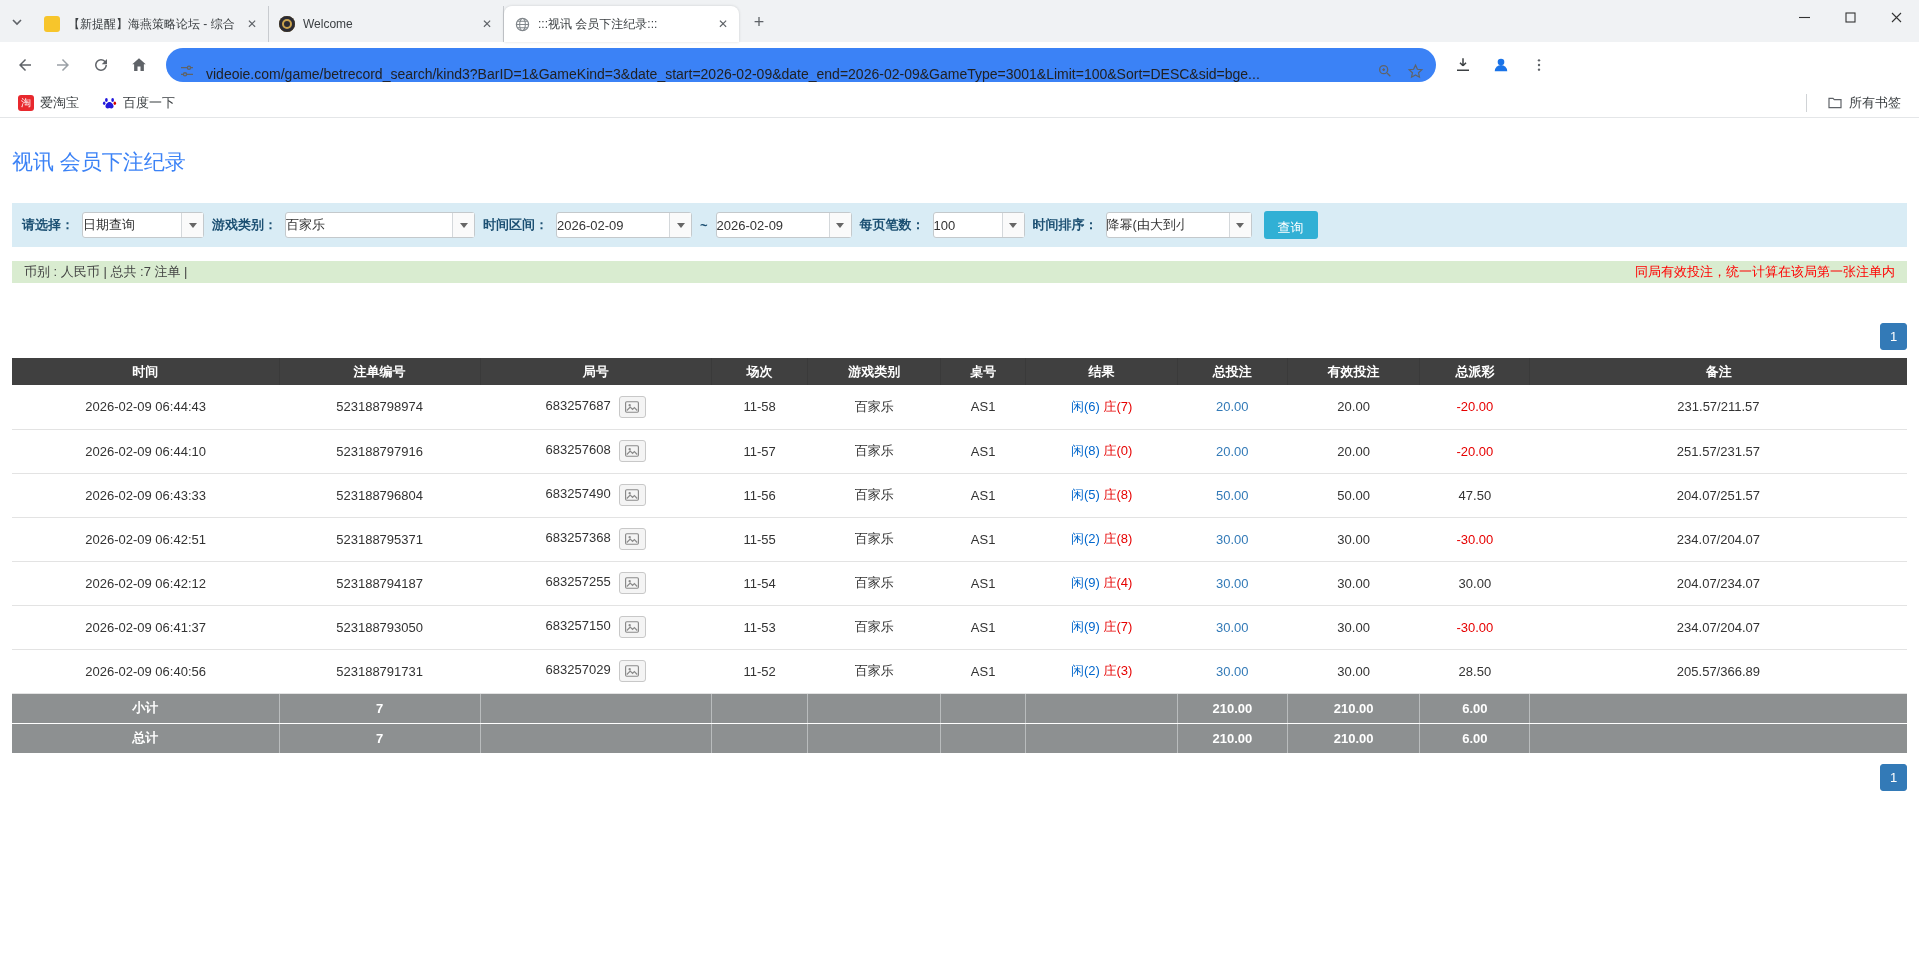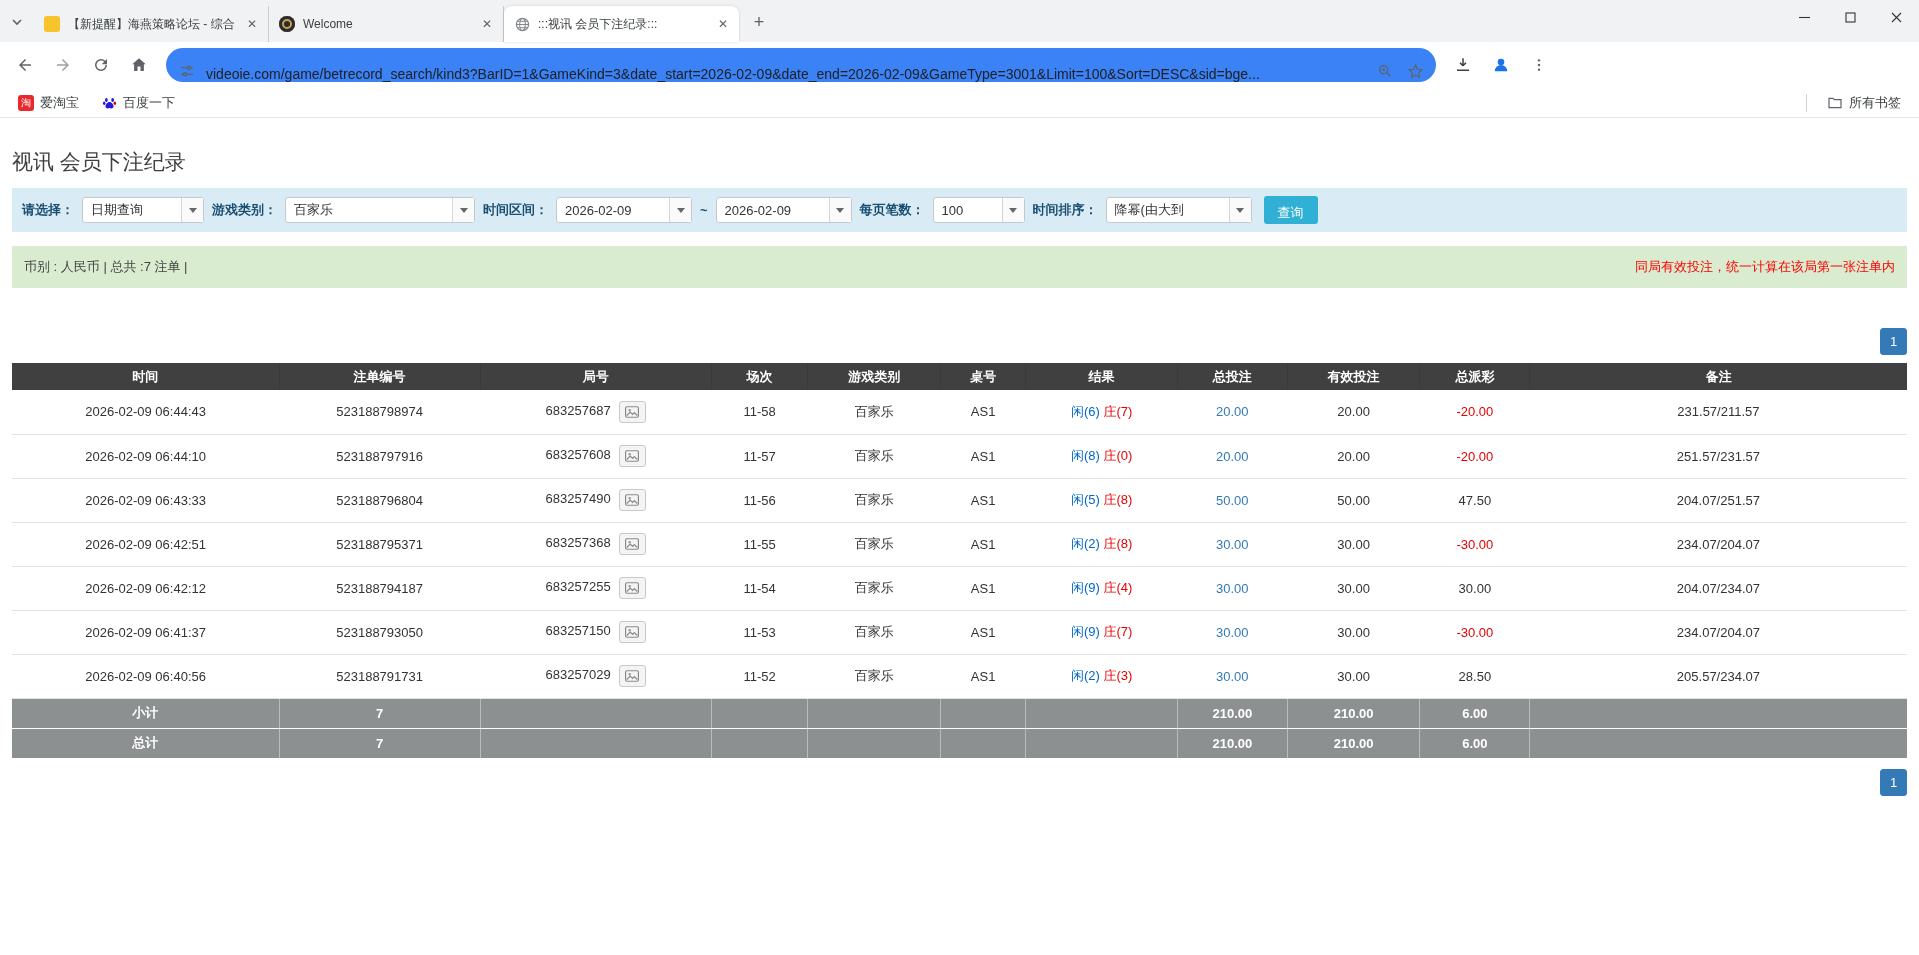--- a/index.html
+++ b/index.html
@@ -32,33 +32,33 @@
 
   .bookmarksbar { height:30px; background:#fff; border-bottom:1px solid #e4e6e8; display:flex; align-items:center; padding:0 10px; gap:6px; }
   .bookmark { display:flex; align-items:center; gap:6px; font-size:13px; color:#3c4043; padding:3px 8px; border-radius:6px; cursor:pointer; }
   .bm-icon { width:16px; height:16px; border-radius:3px; display:flex; align-items:center; justify-content:center; font-size:10px; color:#fff; }
   .bm-red { background:#e8282d; }
   .bm-spacer { flex:1; }
   .bm-sep { width:1px; height:18px; background:#d0d3d6; margin:0 6px; }
 
   
   .page { padding:12px 12px 0 12px; background:#fff; }
-  .page-title { font-size:21px; color:#404040; font-weight:400; margin:18px 0 12px 0; }
+  .page-title { font-size:21px; color:#3b82f6; font-weight:400; margin:18px 0 27px 0; }
 
   .filterbar { background:#d9ecf5; padding:8px 10px; display:flex; align-items:center; gap:8px; font-size:13px; }
   .f-label { color:#1b4f72; font-weight:bold; white-space:nowrap; }
   .combo { background:#fff; border:1px solid #c4c9cc; border-radius:3px; height:26px; display:flex; align-items:center; font-size:13px; color:#333; cursor:pointer; }
-  .combo .val { padding:0 8px; flex:1; white-space:nowrap; overflow:hidden; }
+  .combo .val { padding:0 0; flex:1; white-space:nowrap; overflow:hidden; }
   .combo .arrow { width:22px; height:100%; border-left:1px solid #d4d8db; background:#fafafa; display:flex; align-items:center; justify-content:center; }
   .combo .arrow::after { content:""; border-left:4px solid transparent; border-right:4px solid transparent; border-top:5px solid #666; }
   .w120{width:122px;} .w190{width:190px;} .w135{width:136px;} .w95{width:92px;} .w145{width:146px;gap:45px;}
   .tilde { color:#1b4f72; font-weight:bold; }
   .search-btn { background:#31b0d5; color:#fff; border:none; border-radius:3px; height:28px; padding:8px 14px; font-size:13px; cursor:pointer; margin-left:4px; }
 
-  .summarybar { background:#d9ecd0; margin-top:14px; padding:12px 12px; display:flex; align-items:center; justify-content:space-between; font-size:13px; color:#444; }
+  .summarybar { background:#d9ecd0; margin-top:14px; padding:2px 12px; display:flex; align-items:center; justify-content:space-between; font-size:13px; color:#444; }
   .summary-right { color:#f00; }
 
   .pager-row { display:flex; justify-content:flex-end; margin:40px 0 8px 0; }
   .pager-row.bottom { margin:10px 0 10px 0; }
   .page-btn { min-width:27px; height:27px; background:#337ab7; color:#fff; border:1px solid #337ab7; border-radius:3px; font-size:13px; display:flex; align-items:center; justify-content:center; cursor:pointer; }
 
   table.bets { width:100%; border-collapse:collapse; table-layout:fixed; font-size:13px; color:#333; }
   table.bets th { background:#404040; color:#fff; font-weight:bold; height:27px; text-align:center; border-right:1px solid #3a3a3a; }
   table.bets th:last-child { border-right:none; }
   table.bets td { height:44px; text-align:center; border-bottom:1px solid #e3e3e3; background:#fff; }
@@ -442,21 +442,21 @@
               </svg>
             </button>
         </td>
         <td>11-52</td>
         <td>百家乐</td>
         <td>AS1</td>
         <td><span class="res-p">闲(2)</span> <span class="res-b">庄(3)</span></td>
         <td class="c-blue">30.00</td>
         <td>30.00</td>
         <td class="pos">28.50</td>
-        <td>205.57/234.07</td>
+        <td>205.57/366.89</td>
       </tr>
 
       <tr class="foot">
         <td>小计</td>
         <td>7</td>
         <td></td>
         <td></td>
         <td></td>
         <td></td>
         <td></td>

